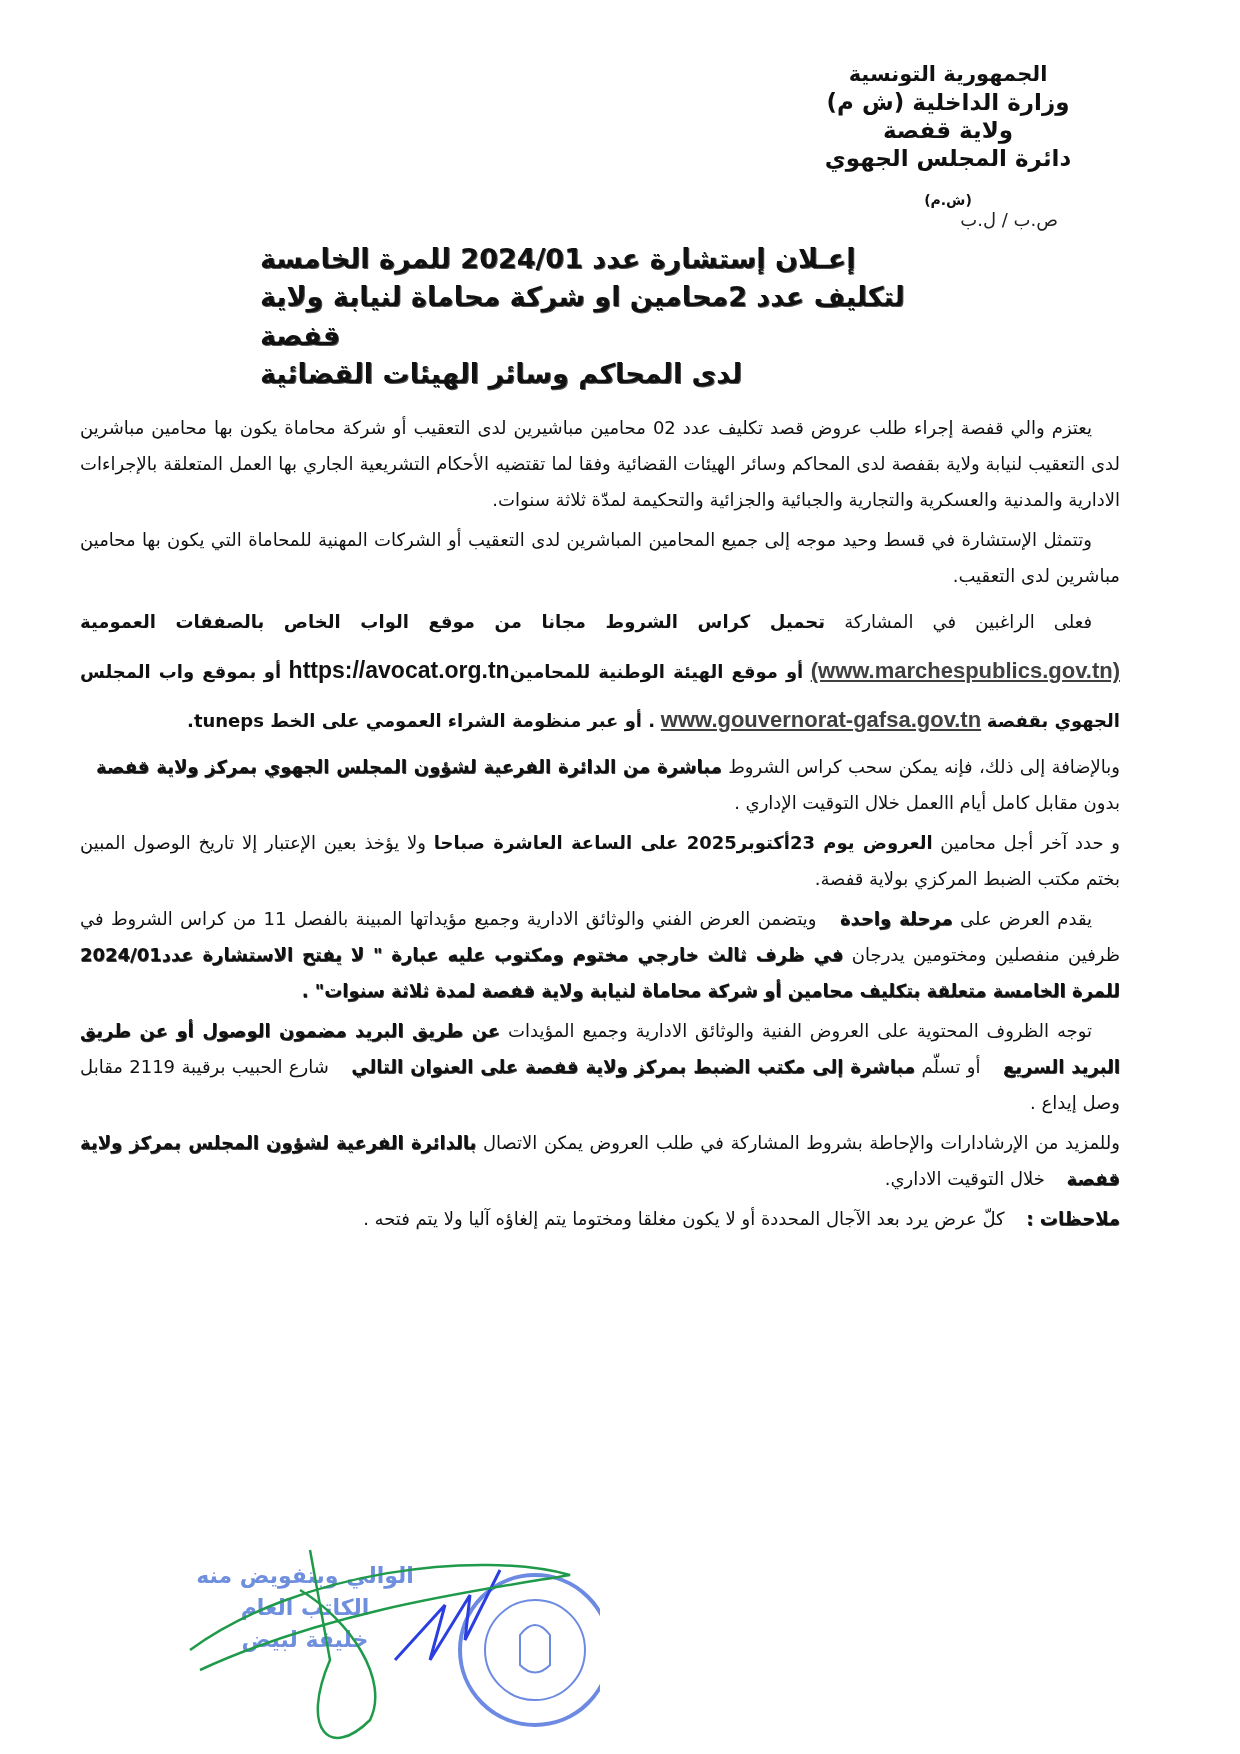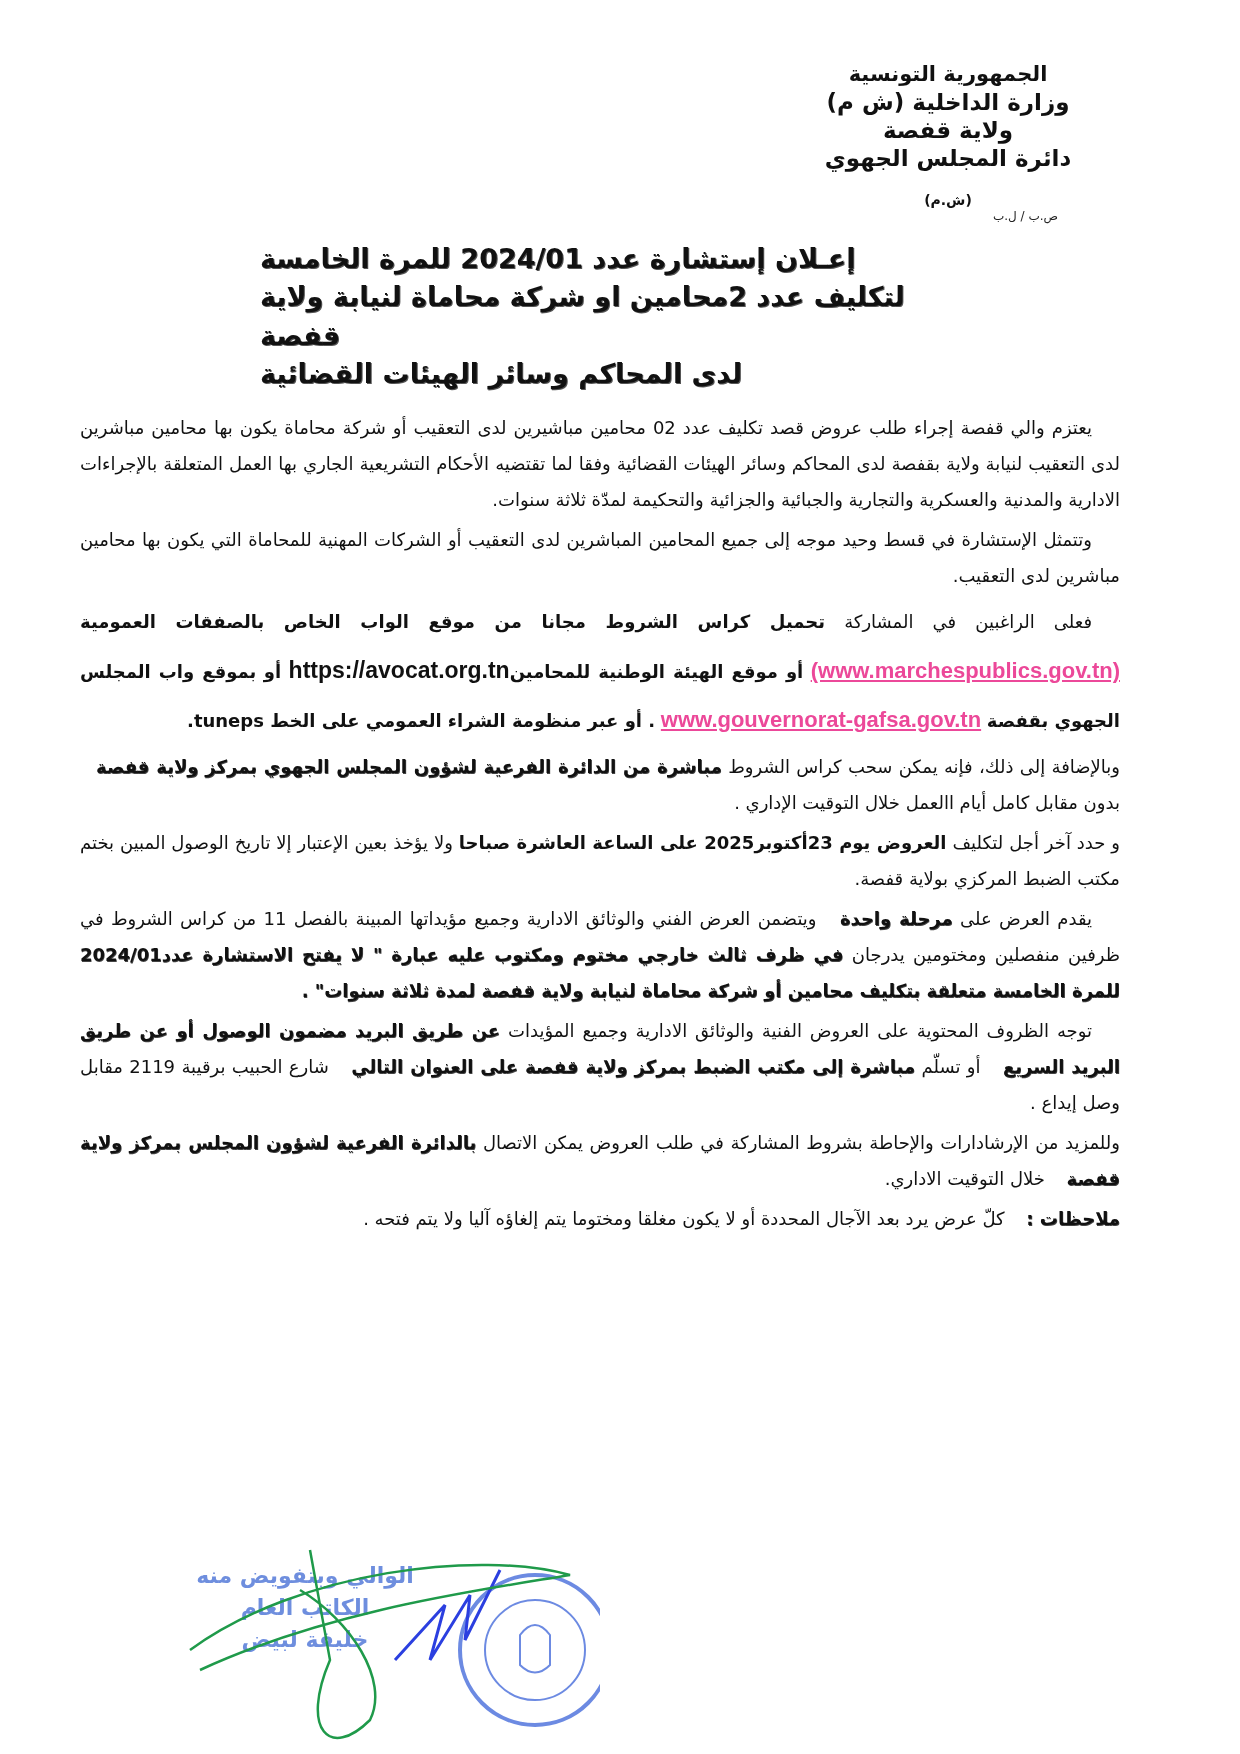--- a/index.html
+++ b/index.html
@@ -8,21 +8,21 @@
       font-family: "DejaVu Sans", "Liberation Sans", sans-serif;
       color: #111111;
     }
     .header-block {
       position: absolute; top: 62px; right: 142px; width: 300px;
       text-align: center; direction: rtl; line-height: 1.22;
     }
     .header-block .country { font-size: 21px; font-weight: bold; }
     .header-block .line { font-size: 23px; font-weight: bold; }
     .header-block .code { font-size: 14px; font-weight: bold; margin-top: 20px; }
-    .header-block .ref { font-size: 12px; color: #222; text-align: right; padding-right: 40px; }
+    .header-block .ref { font-size: 18px; color: #222; text-align: right; padding-right: 40px; }
 
     .title-block {
       position: absolute; top: 240px; left: 260px; width: 680px;
       text-align: left; direction: rtl;
       font-size: 27px; font-weight: bold; line-height: 1.42;
       text-shadow: 1px 1px 0 #555;
     }
 
     .body-text {
       position: absolute; top: 410px; left: 80px; width: 1040px;
@@ -30,21 +30,21 @@
       font-family: "DejaVu Sans", "Liberation Sans", sans-serif;
       font-size: 18px; line-height: 36px;
     }
     .body-text p { margin: 0 0 4px 0; }
     .indent { text-indent: 28px; }
     .b { font-weight: bold; }
     .shadow { text-shadow: 0.6px 0.6px 0 #444; margin-left: 16px; }
     .link {
       font-family: "Liberation Sans", "DejaVu Sans", sans-serif;
       font-weight: bold; text-decoration: underline; direction: ltr;
-      unicode-bidi: embed; font-size: 22px; color: #ec4899;
+      unicode-bidi: embed; font-size: 22px; color: #404040;
     }
     .url-plain {
       font-family: "Liberation Sans", "DejaVu Sans", sans-serif;
       font-weight: bold; direction: ltr; unicode-bidi: embed; font-size: 23px;
     }
     .big-line { line-height: 48px; }
 
     .signature-area {
       position: absolute; top: 1530px; left: 180px; width: 420px; height: 220px;
     }
@@ -87,21 +87,21 @@
     <span class="b">. أو عبر منظومة الشراء العمومي على الخط tuneps.</span>
   </p>
 
   <p>
     <span>وبالإضافة إلى ذلك، فإنه يمكن سحب كراس الشروط</span>
     <span class="b shadow">مباشرة من الدائرة الفرعية لشؤون المجلس الجهوي بمركز ولاية قفصة</span>
     <span>بدون مقابل كامل أيام االعمل خلال التوقيت الإداري .</span>
   </p>
 
   <p>
-    <span>و حدد آخر أجل لتكليف</span>
+    <span>و حدد آخر أجل محامين</span>
     <span class="b">العروض يوم 23أكتوبر2025 على الساعة العاشرة صباحا</span>
     <span>ولا يؤخذ بعين الإعتبار إلا تاريخ الوصول المبين بختم مكتب الضبط المركزي بولاية قفصة.</span>
   </p>
 
   <p class="indent">
     <span>يقدم العرض على</span>
     <span class="b shadow">مرحلة واحدة</span>
     <span>ويتضمن العرض الفني والوثائق الادارية وجميع مؤيداتها المبينة بالفصل 11 من كراس الشروط في ظرفين منفصلين ومختومين يدرجان</span>
     <span class="b shadow">في ظرف ثالث خارجي مختوم ومكتوب عليه عبارة " لا يفتح الاستشارة عدد2024/01 للمرة الخامسة متعلقة بتكليف محامين أو شركة محاماة لنيابة ولاية قفصة لمدة ثلاثة سنوات" .</span>
   </p>

